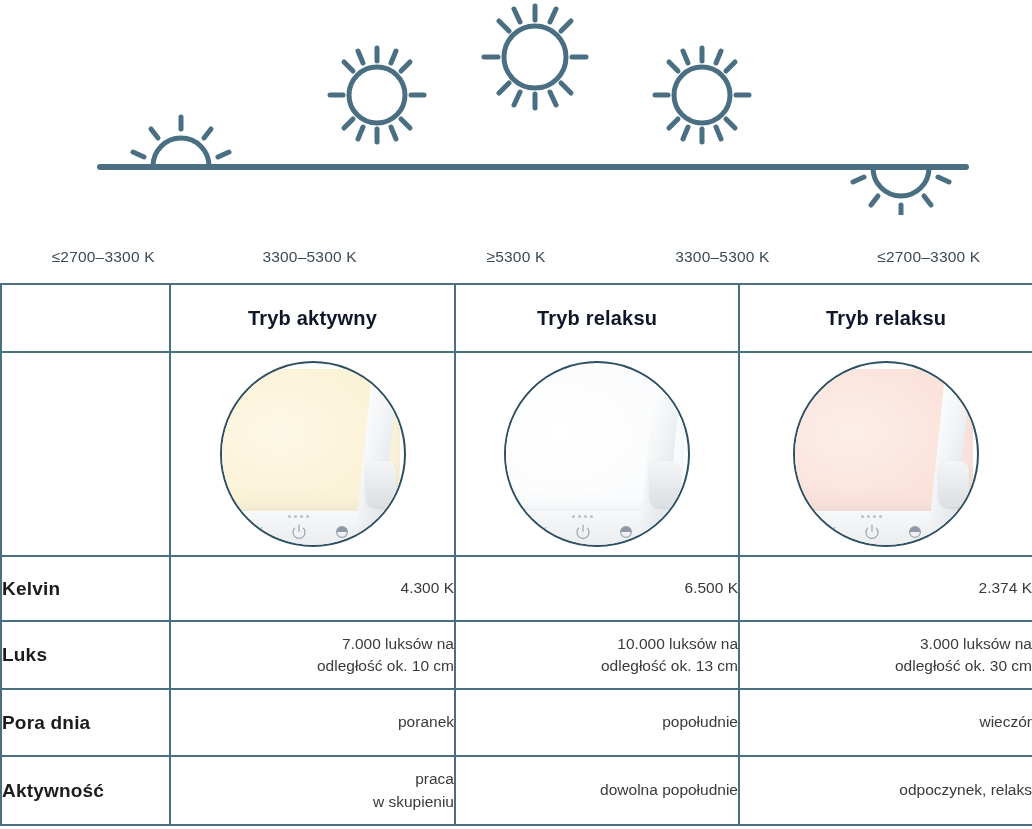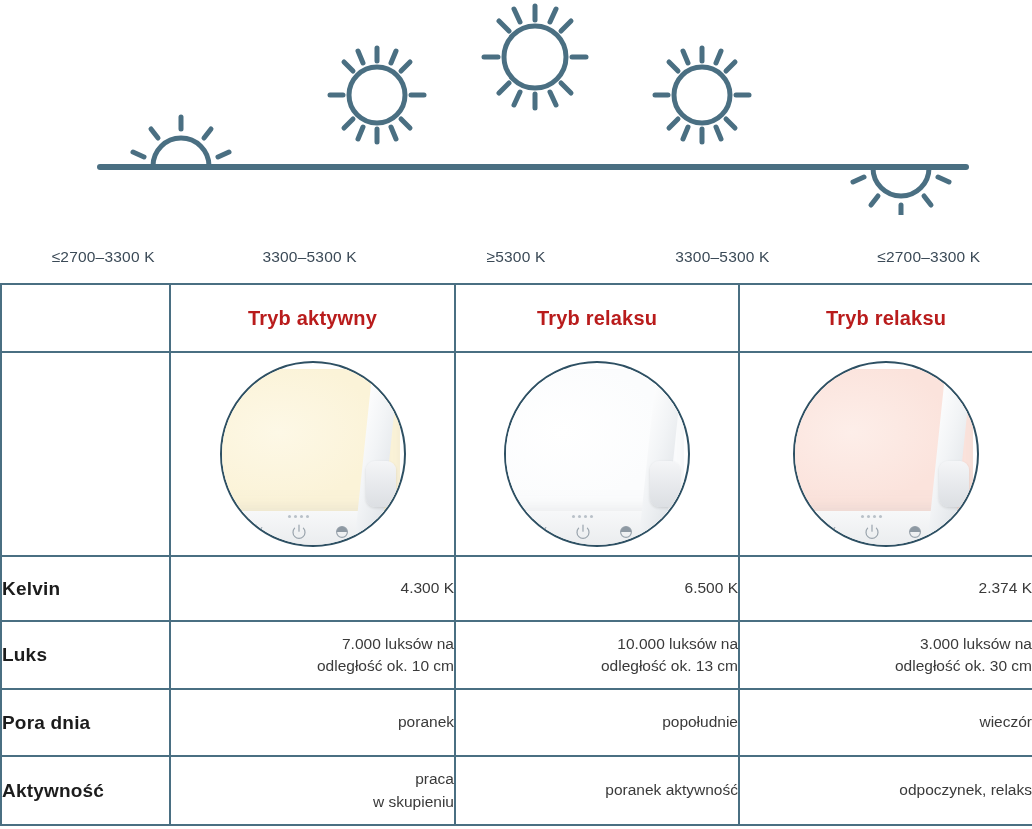--- a/index.html
+++ b/index.html
@@ -69,21 +69,21 @@
     font-size: 19px;
     font-weight: bold;
     color: #1c1c1c;
     text-align: left;
     padding: 0 0 0 26px;
     letter-spacing: .2px;
   }
   .mode-head {
     font-size: 20px;
     font-weight: bold;
-    color: #b91c1c;
+    color: #0f172a;
     text-align: center;
     height: 68px;
     letter-spacing: .2px;
   }
   .cell-val {
     font-size: 15.5px;
     color: #3a3a3a;
     text-align: right;
     line-height: 1.45;
     padding: 6px 10px;
@@ -418,20 +418,20 @@
       <tr class="r-pora">
         <td class="row-label">Pora dnia</td>
         <td class="cell-val">poranek</td>
         <td class="cell-val">popołudnie</td>
         <td class="cell-val">wieczór</td>
       </tr>
 
       <tr class="r-akt">
         <td class="row-label">Aktywność</td>
         <td class="cell-val">praca<br>w skupieniu</td>
-        <td class="cell-val">poranek aktywność</td>
+        <td class="cell-val">dowolna popołudnie</td>
         <td class="cell-val">odpoczynek, relaks</td>
       </tr>
 
     </tbody>
   </table>
 
 </div>
 
 </body></html>

